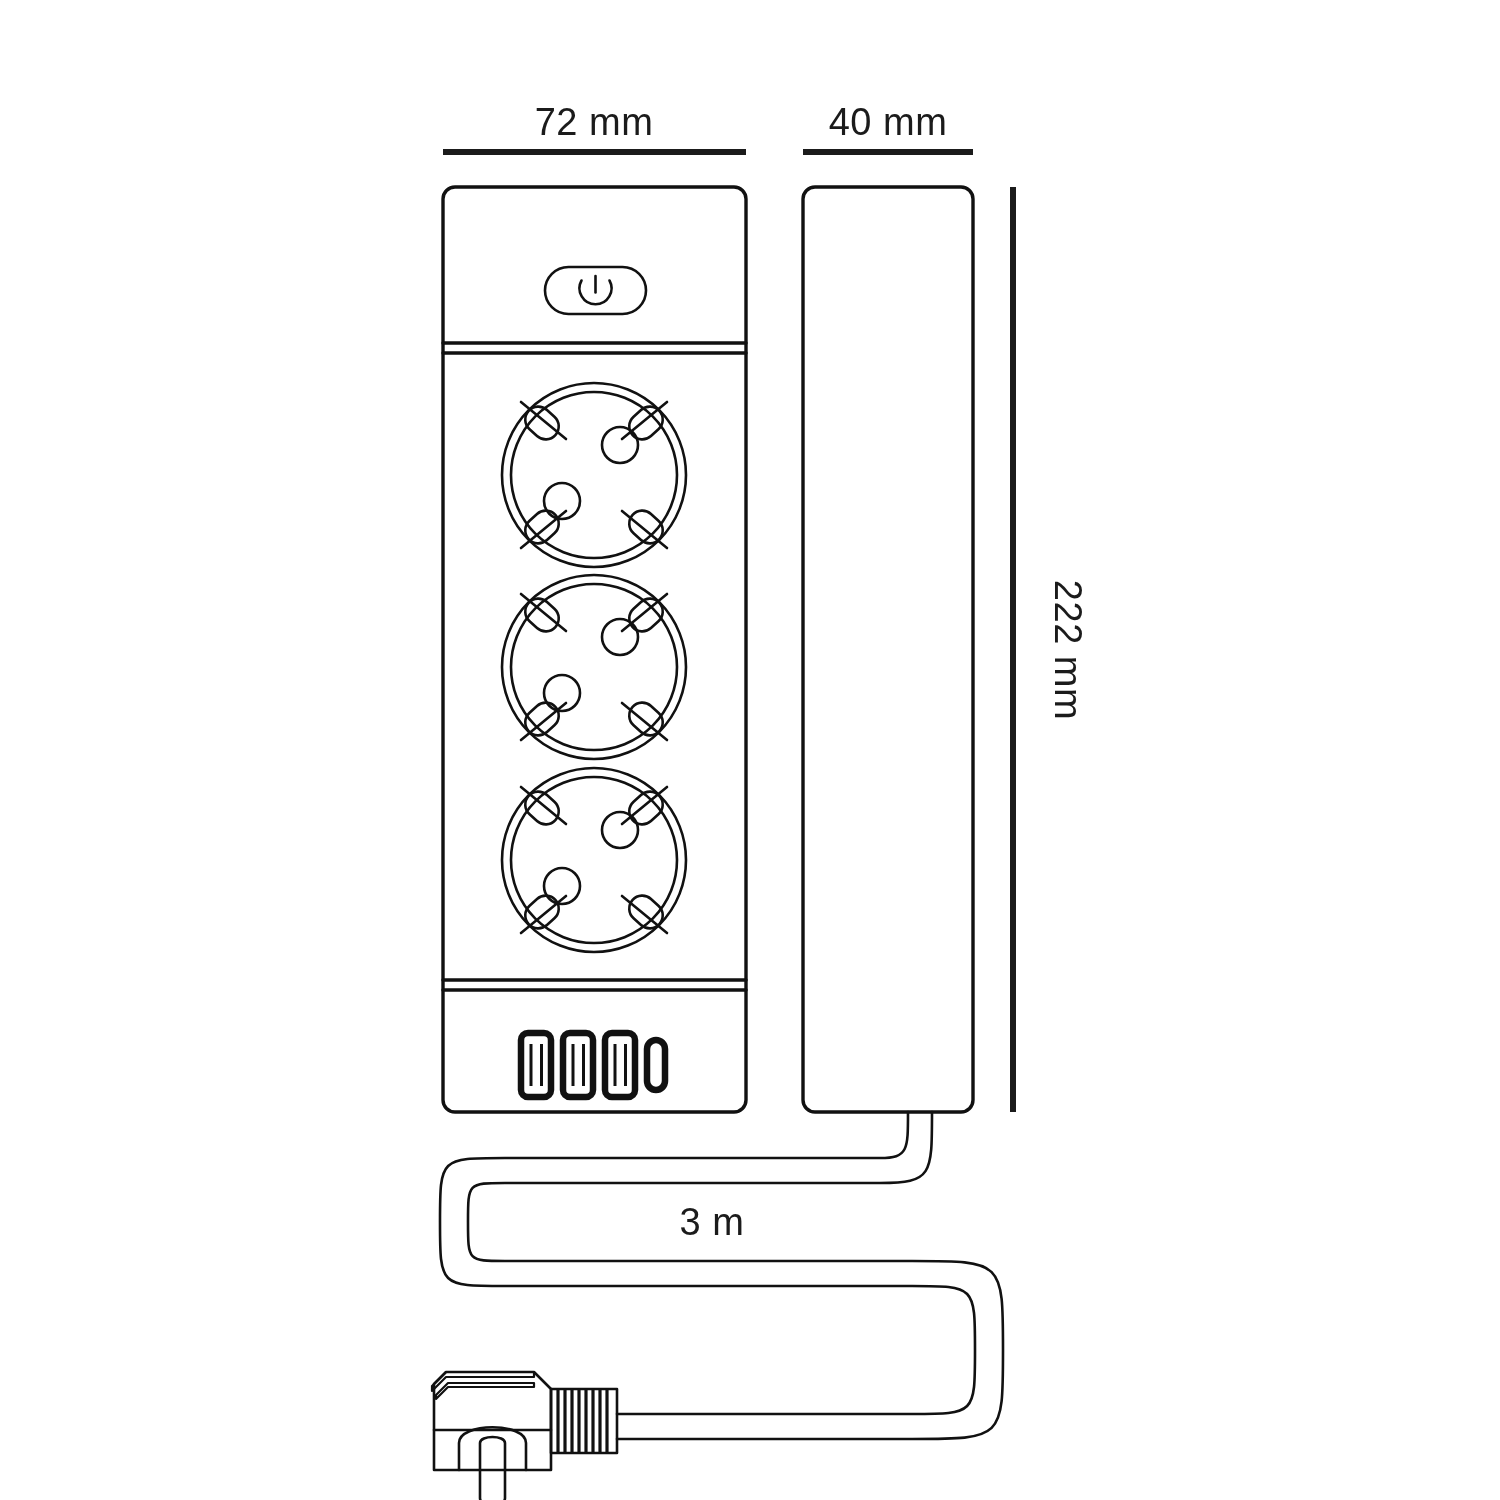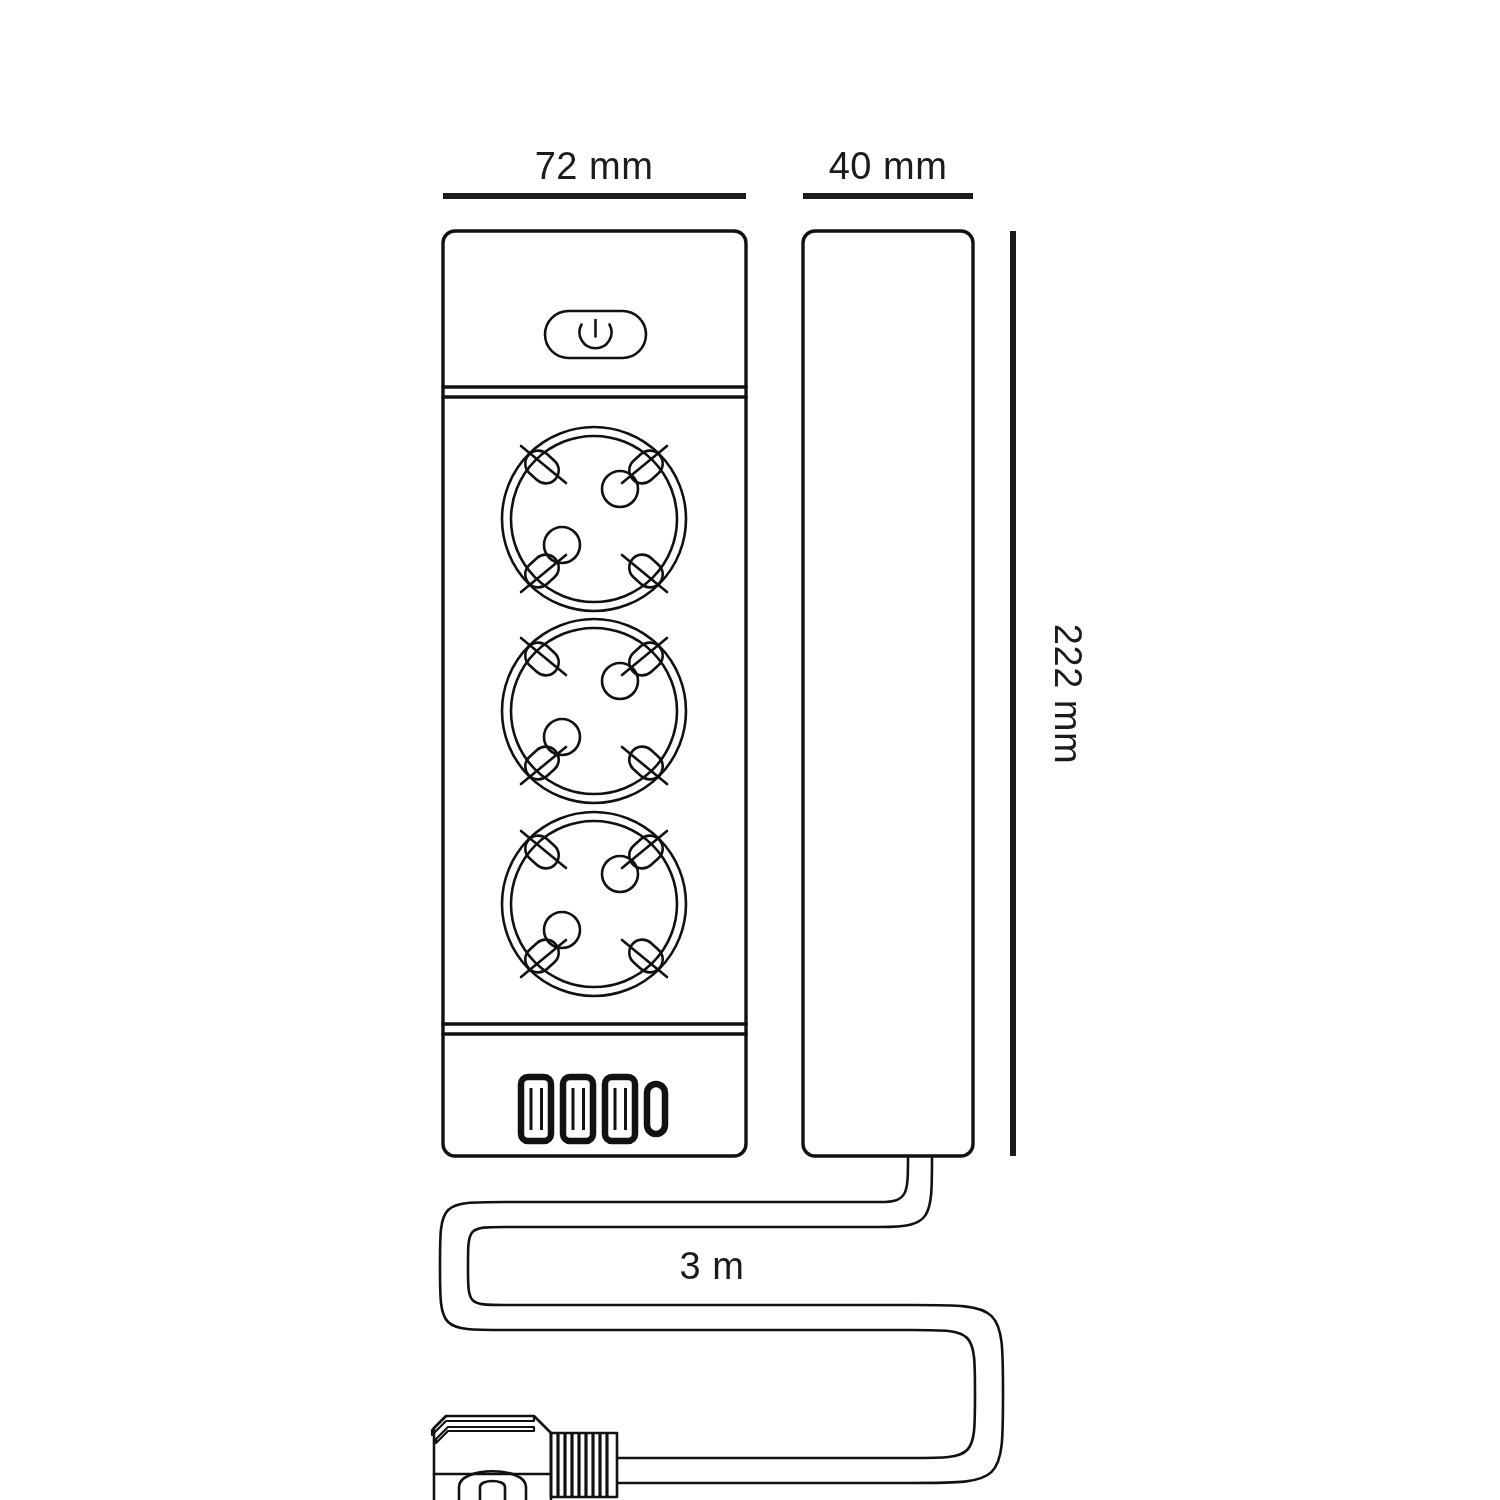--- a/index.html
+++ b/index.html
@@ -12,21 +12,20 @@
     width: 1500px;
     height: 1500px;
     font-family: "Liberation Sans", sans-serif;
     overflow: hidden;
     position: relative;
   }
   #stage {
     position: relative;
     width: 1500px;
     height: 1252px;
-    margin-top: 44px;
   }
   #drawing {
     position: absolute;
     left: 0;
     top: 0;
     width: 1500px;
     height: 1500px;
     display: block;
   }
   .dim-text {

